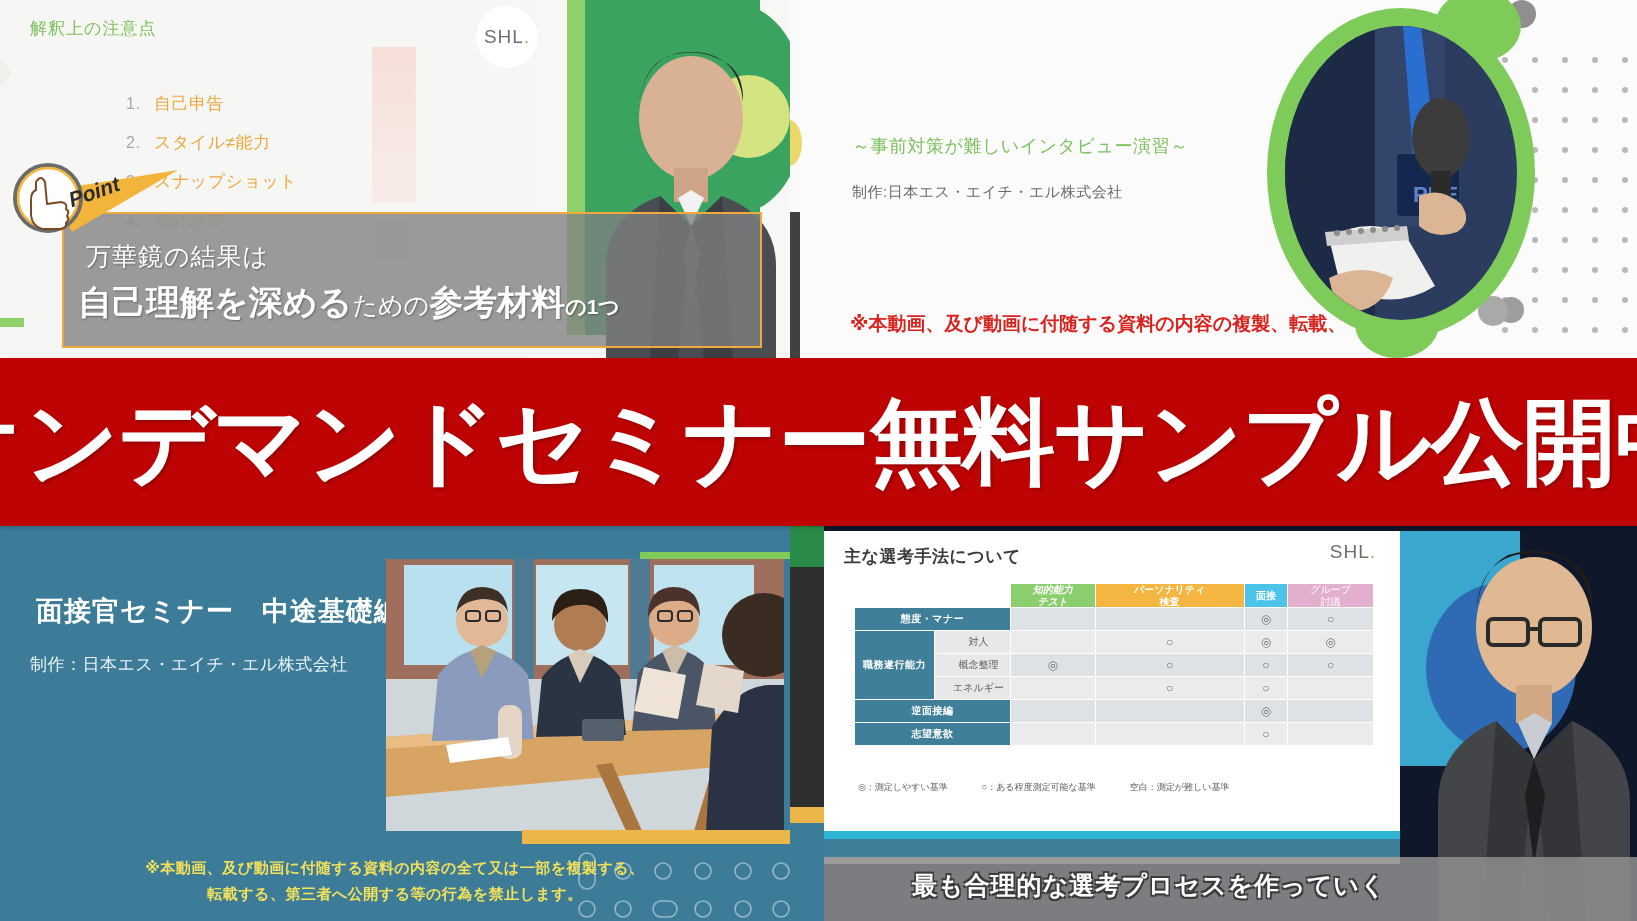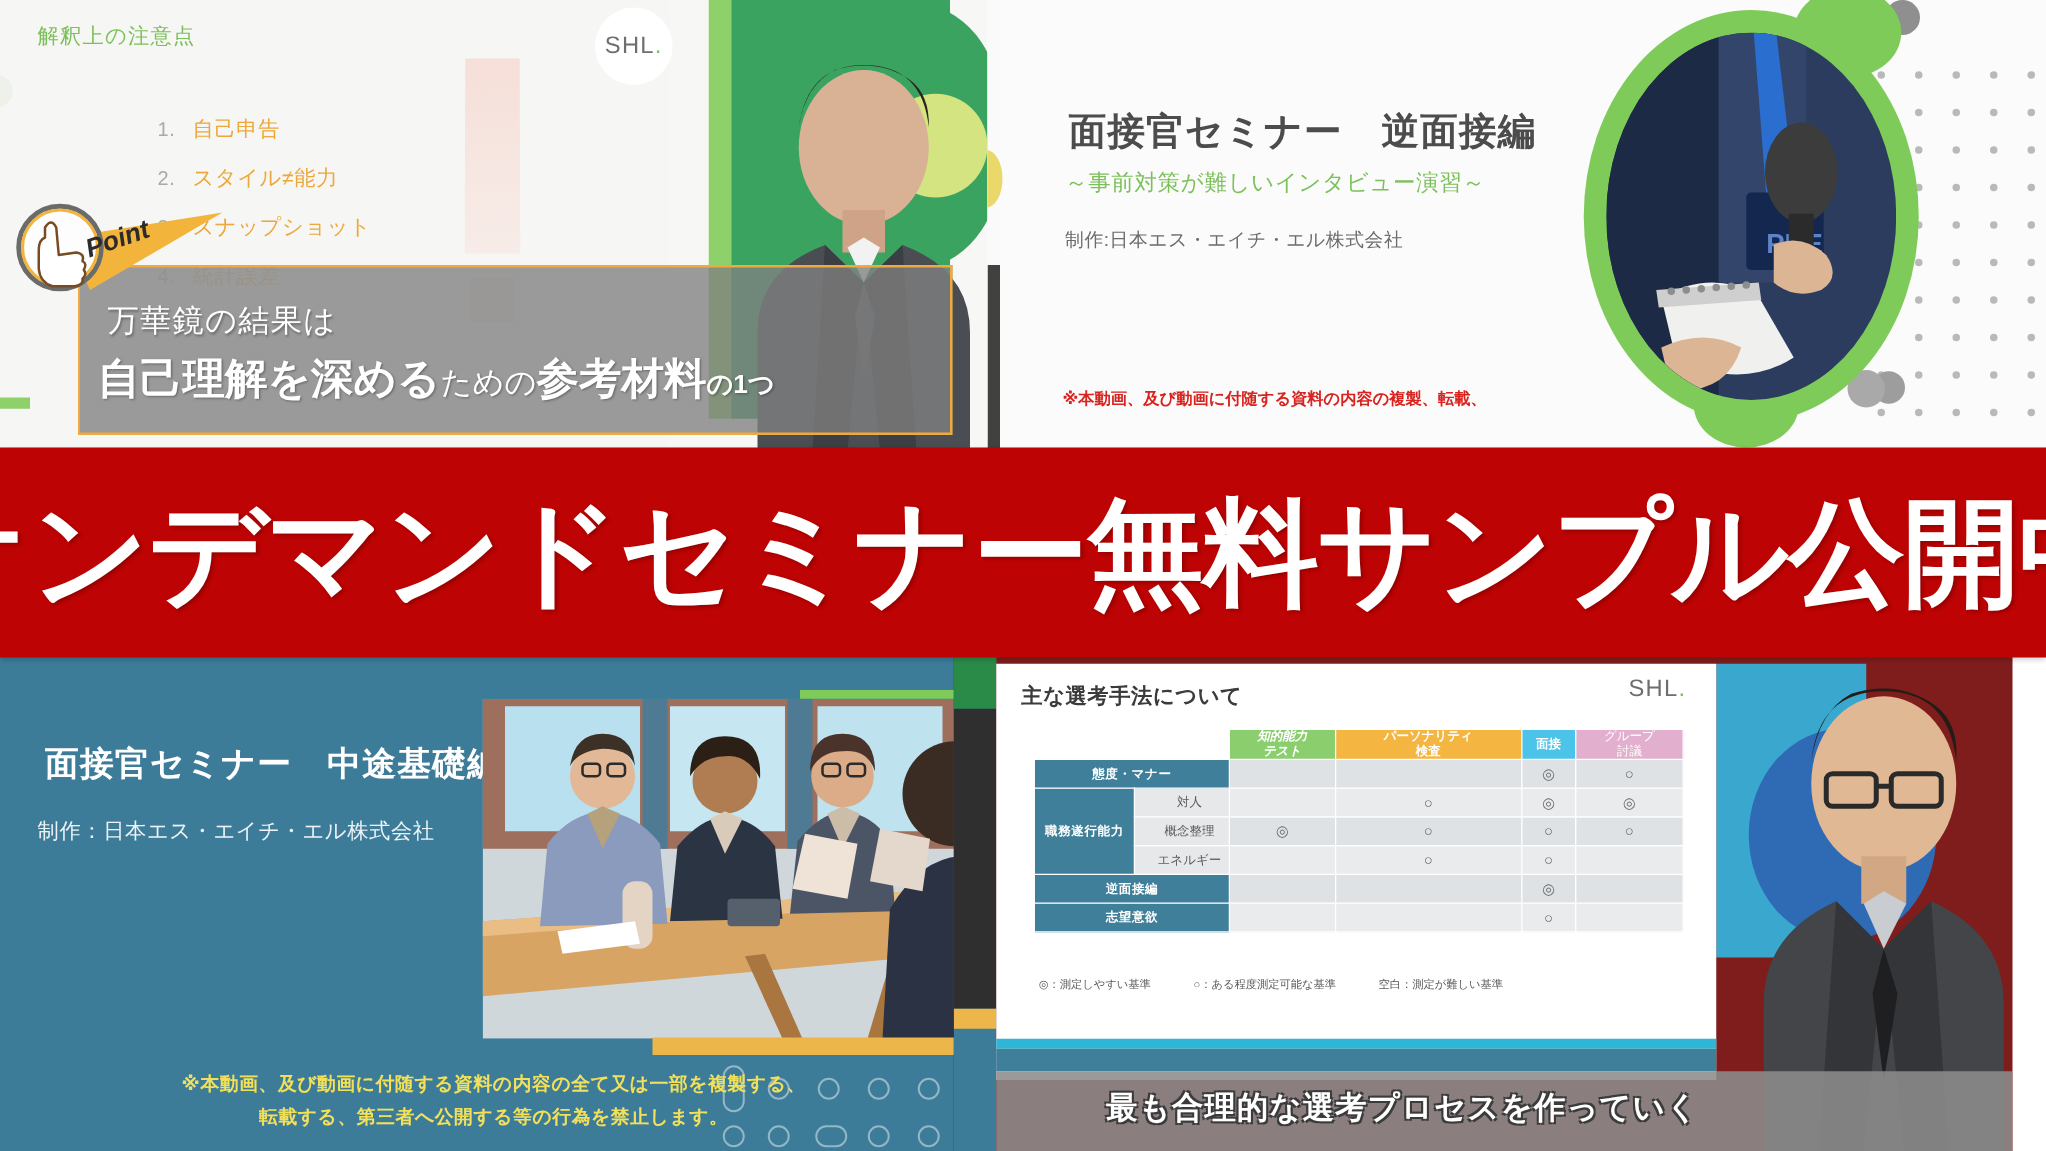--- a/index.html
+++ b/index.html
@@ -15,21 +15,21 @@
     height:921px;
     overflow:hidden;
     background:#ffffff;
   }
 
   
   .quad{position:absolute;overflow:hidden;}
   #q-tl{left:0;top:0;width:790px;height:360px;background:#f7f7f5;}
   #q-tr{left:790px;top:0;width:847px;height:360px;background:#fbfbfb;}
   #q-bl{left:0;top:525px;width:790px;height:396px;background:#3c7c99;}
-  #q-br{left:763px;top:525px;width:847px;height:396px;background:#7f1d1d;}
+  #q-br{left:790px;top:525px;width:847px;height:396px;background:#0f172a;}
 
   
   #q-tl .tl-white{position:absolute;left:0;top:0;width:535px;height:360px;background:#f6f6f4;}
   #q-tl .tl-greenbar{position:absolute;left:567px;top:0;width:18px;height:335px;background:#8ed06a;}
   #q-tl .tl-greenblock{position:absolute;left:585px;top:0;width:175px;height:335px;background:#3aa360;
        border-top-right-radius:0;}
   #q-tl .tl-greenblock:after{content:"";position:absolute;right:-38px;top:0;width:76px;height:218px;
        background:#3aa360;border-radius:0 110px 110px 0;}
   #q-tl .tl-limecircle{position:absolute;left:707px;top:75px;width:83px;height:83px;border-radius:50%;
        background:#d4e480;}
@@ -65,21 +65,21 @@
   #q-tl .point .ptext{position:absolute;left:56px;top:28px;font-size:21px;font-weight:700;color:#2b2b2b;
        transform:rotate(-19deg);font-style:italic;letter-spacing:0px;}
 
   
   #q-tr .tr-leftline{position:absolute;left:0;top:0;width:10px;height:360px;background:#fafafa;}
   #q-tr .tr-yellowdot{position:absolute;left:-14px;top:120px;width:26px;height:46px;border-radius:50%;background:#ead86a;}
   #q-tr .tr-darkstub{position:absolute;left:0;top:212px;width:10px;height:148px;background:#41413f;}
   #q-tr .tr-title{position:absolute;left:65px;top:85px;font-size:30px;font-weight:700;color:#4c4c4c;letter-spacing:1px;}
   #q-tr .tr-sub{position:absolute;left:62px;top:134px;font-size:18px;color:#7cc05b;letter-spacing:.5px;}
   #q-tr .tr-credit{position:absolute;left:62px;top:183px;font-size:15px;color:#6b6b6b;letter-spacing:.5px;}
-  #q-tr .tr-warn{position:absolute;left:60px;top:310px;font-size:13px;line-height:1.45;color:#d8231e;font-weight:700;}
+  #q-tr .tr-warn{position:absolute;left:60px;top:310px;font-size:19px;line-height:1.45;color:#d8231e;font-weight:700;}
   
   #q-tr .blob{position:absolute;left:455px;top:0px;width:332px;height:350px;}
   #q-tr .blob .ring{position:absolute;left:22px;top:8px;width:268px;height:330px;border-radius:50%;
        background:#7ecb5a;}
   #q-tr .blob .bump1{position:absolute;left:190px;top:-10px;width:86px;height:72px;border-radius:50%;background:#7ecb5a;}
   #q-tr .blob .bump2{position:absolute;left:110px;top:290px;width:84px;height:68px;border-radius:50%;background:#7ecb5a;}
   #q-tr .blob .photo{position:absolute;left:40px;top:26px;width:232px;height:294px;border-radius:50%;overflow:hidden;}
   #q-tr .greydot{position:absolute;border-radius:50%;background:#9a9a9a;}
   #q-tr .dotgrid{position:absolute;right:0;top:0;width:150px;height:360px;}
 
@@ -206,21 +206,20 @@
       </svg>
       <div class="ptext">Point</div>
     </div>
   </div>
 
   <div class="quad" id="q-tr">
     <div class="tr-leftline"></div>
     <div class="tr-yellowdot"></div>
     <div class="tr-darkstub"></div>
 
-    <div class="tr-title">面接官セミナー　逆面接編</div>
     <div class="tr-sub">～事前対策が難しいインタビュー演習～</div>
     <div class="tr-credit">制作:日本エス・エイチ・エル株式会社</div>
     <div class="tr-warn">
       <div>※本動画、及び動画に付随する資料の内容の複製、転載、</div>
     </div>
 
     <svg class="dotgrid" viewBox="0 0 150 360">
       <g fill="#b9b9b9">
         <circle cx="18" cy="60" r="3"></circle>
           <circle cx="48" cy="60" r="3"></circle>

